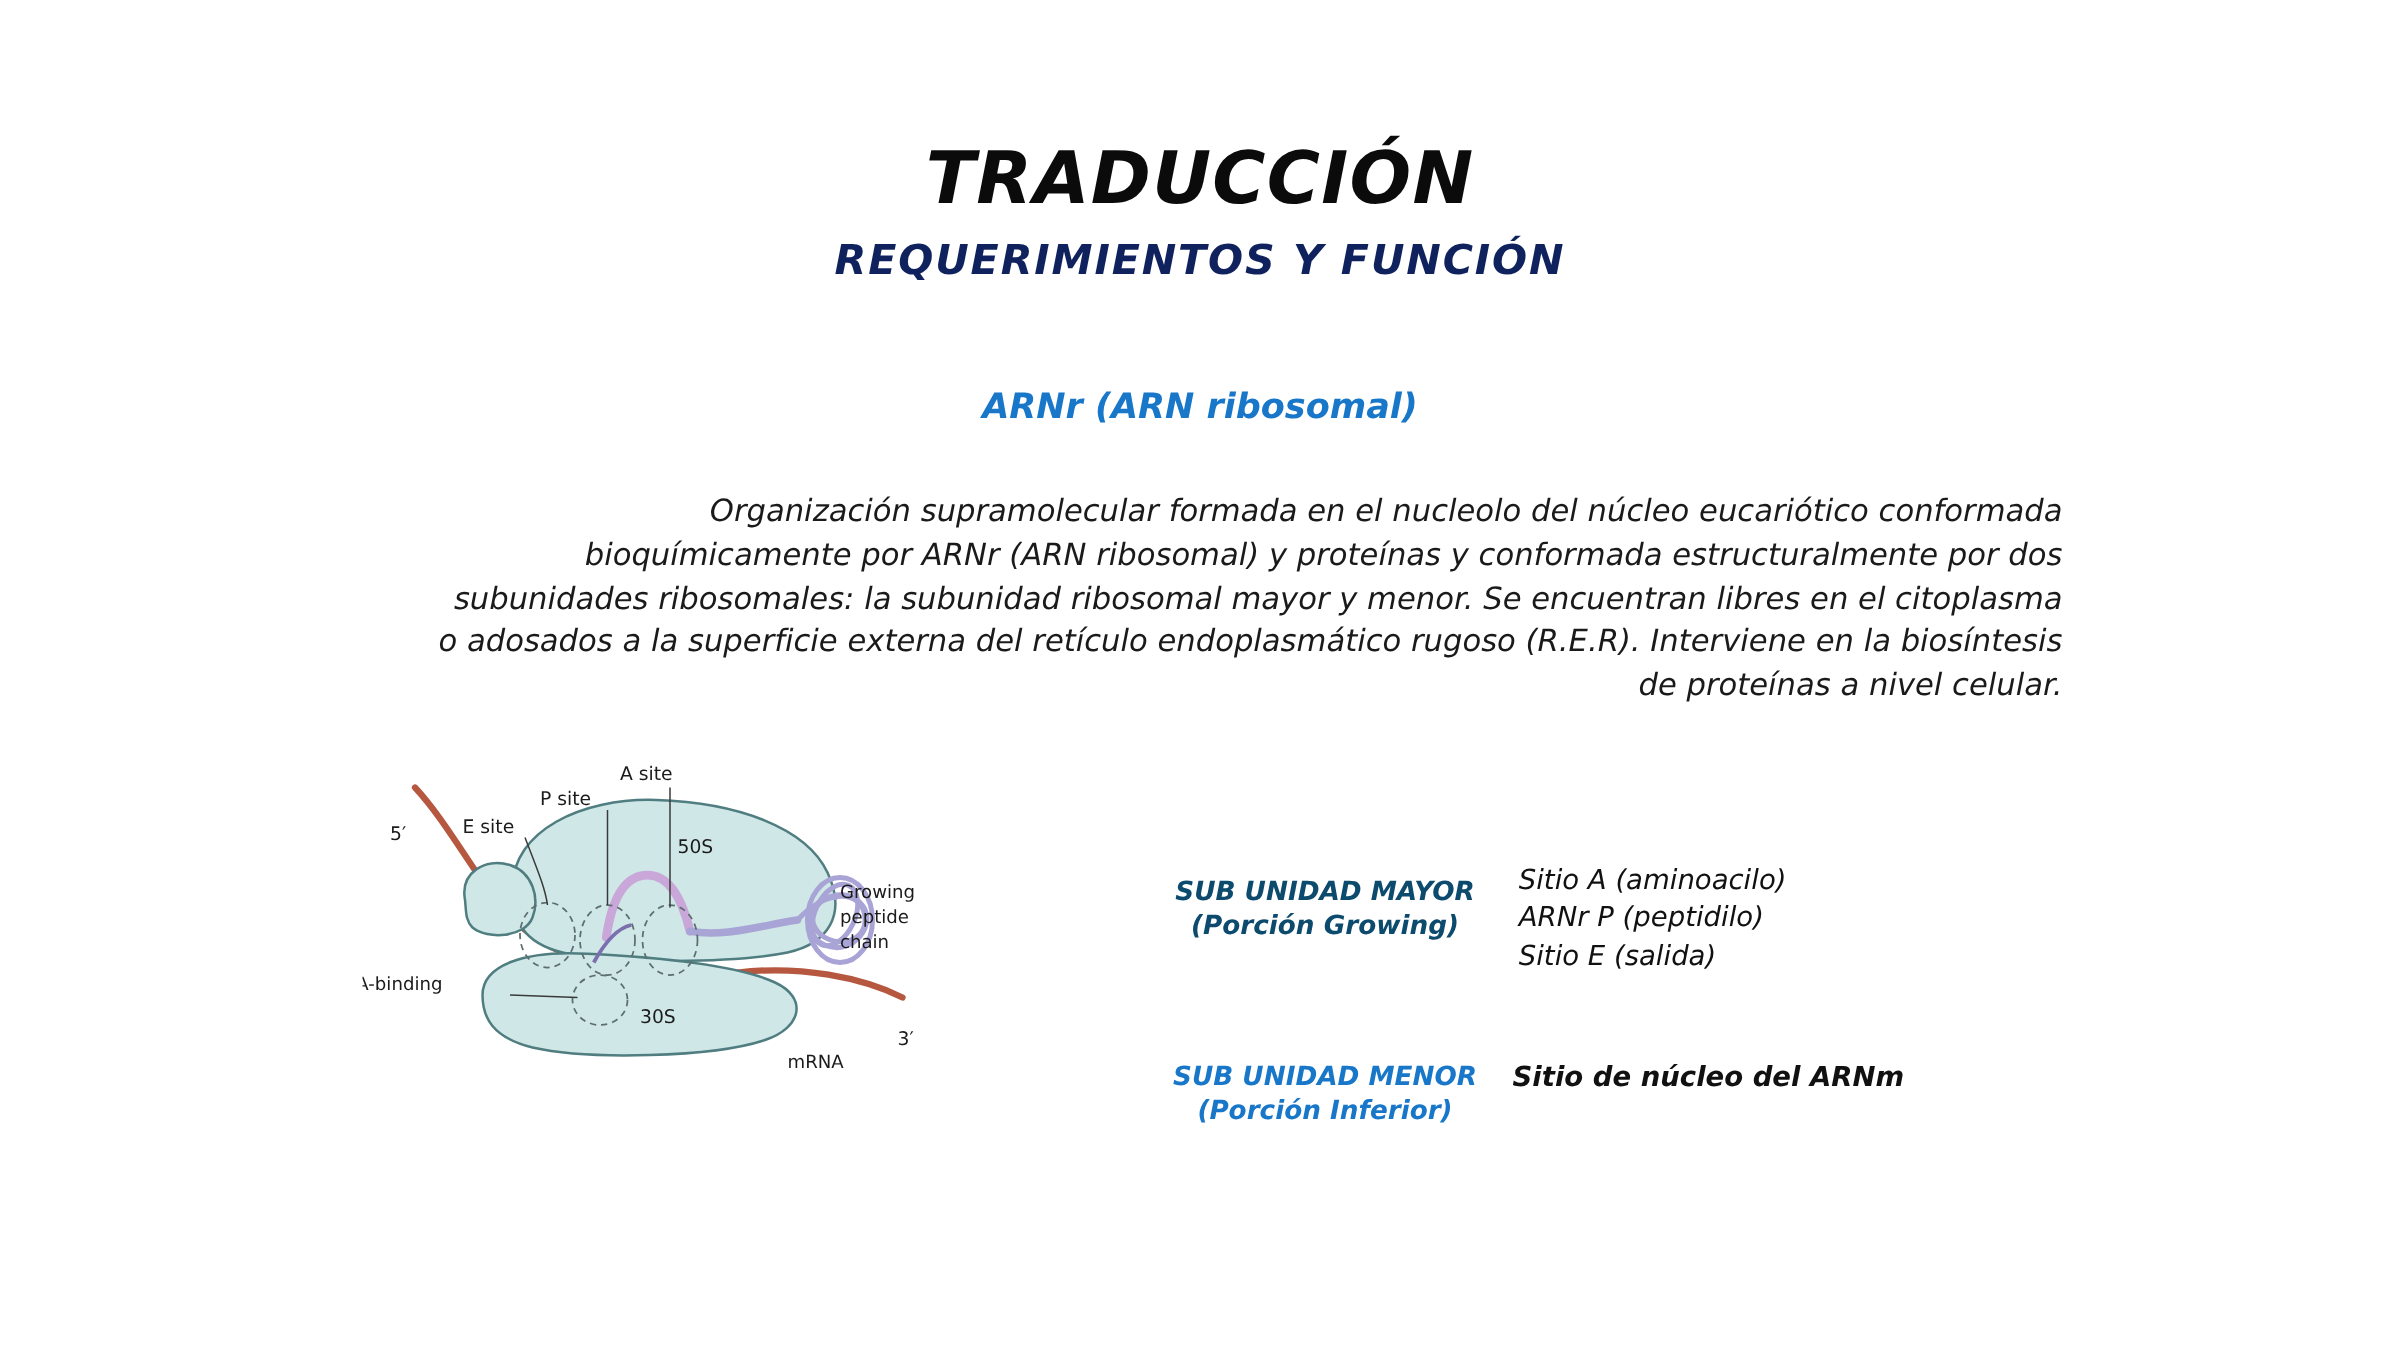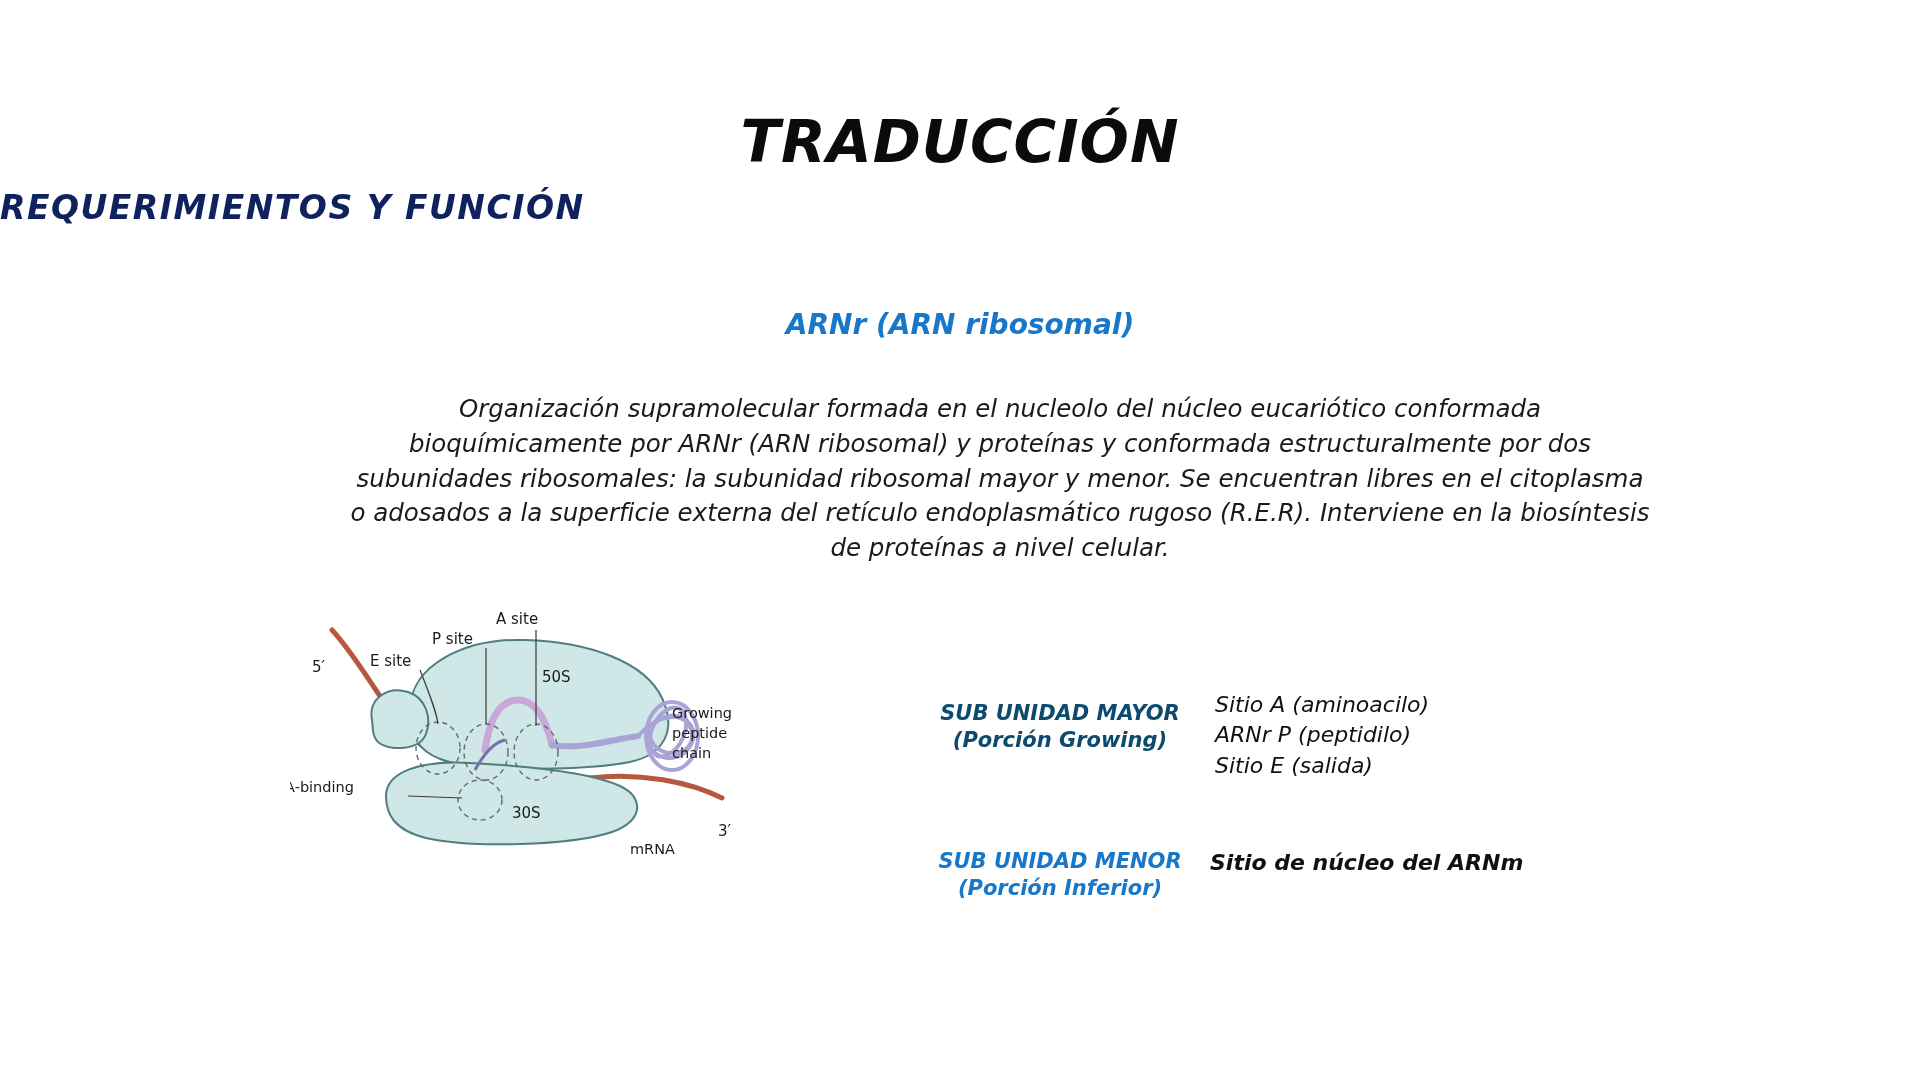--- a/index.html
+++ b/index.html
@@ -29,21 +29,21 @@
     font-weight: bold;
     font-style: italic;
     letter-spacing: 1px;
     color: #0b0b0b;
   }
   .title-sub {
     position: absolute;
     top: 188px;
     left: 0;
     width: 1920px;
-    text-align: left;
+    text-align: center;
     font-size: 33px;
     font-weight: bold;
     font-style: italic;
     letter-spacing: 1.5px;
     color: #10225e;
   }
 
   
   .section-heading {
     position: absolute;
@@ -60,21 +60,21 @@
   
   .paragraph {
     position: absolute;
     top: 392px;
     left: 350px;
     width: 1300px;
     font-size: 24.5px;
     font-style: italic;
     line-height: 1.42;
     color: #1a1a1a;
-    text-align: center;
+    text-align: right;
   }
 
   
   .figure {
     position: absolute;
     left: 290px;
     top: 600px;
     width: 620px;
     height: 350px;
   }

